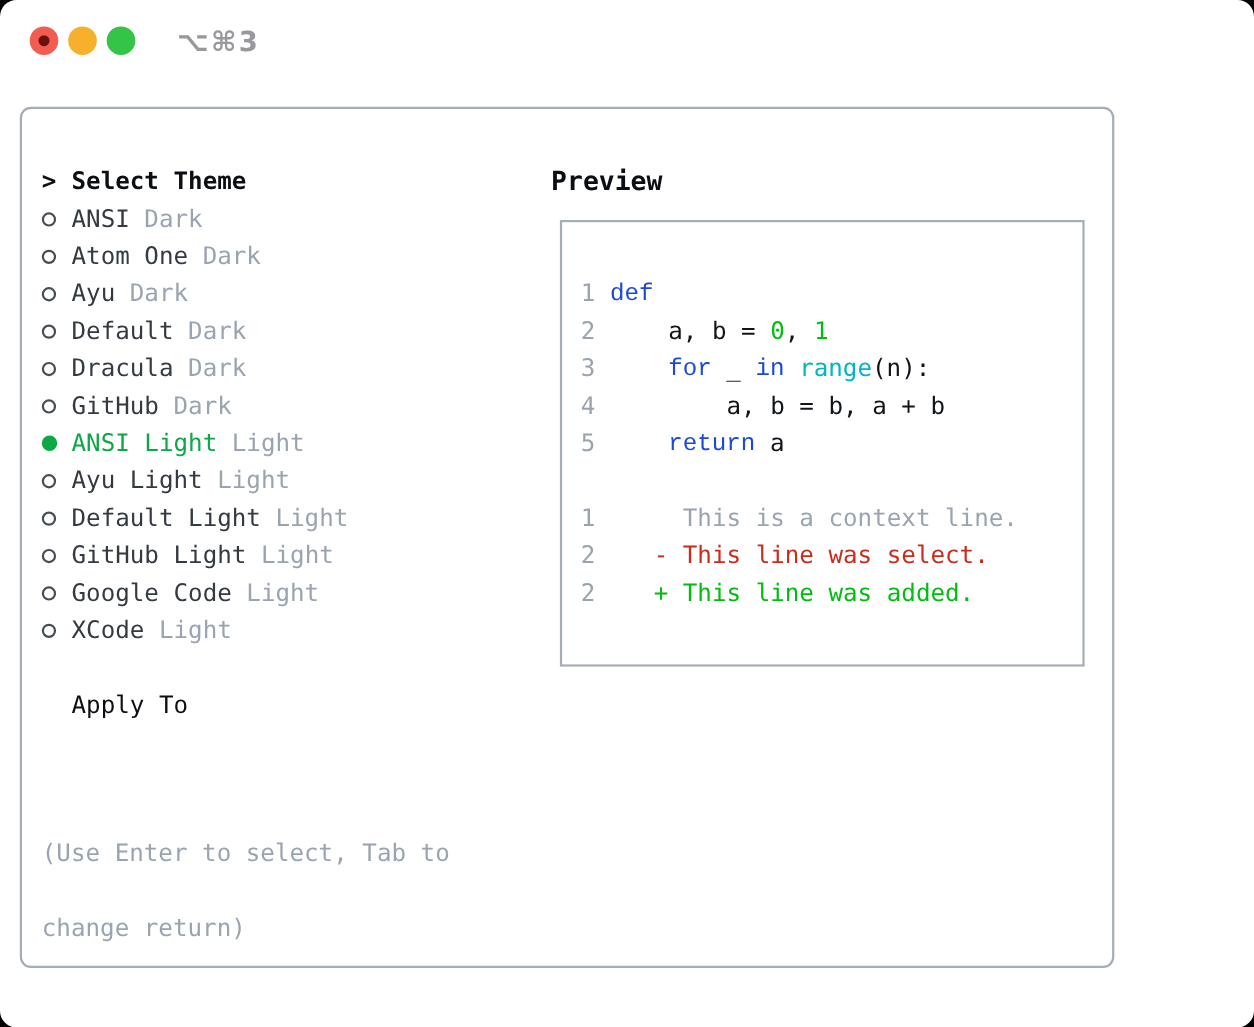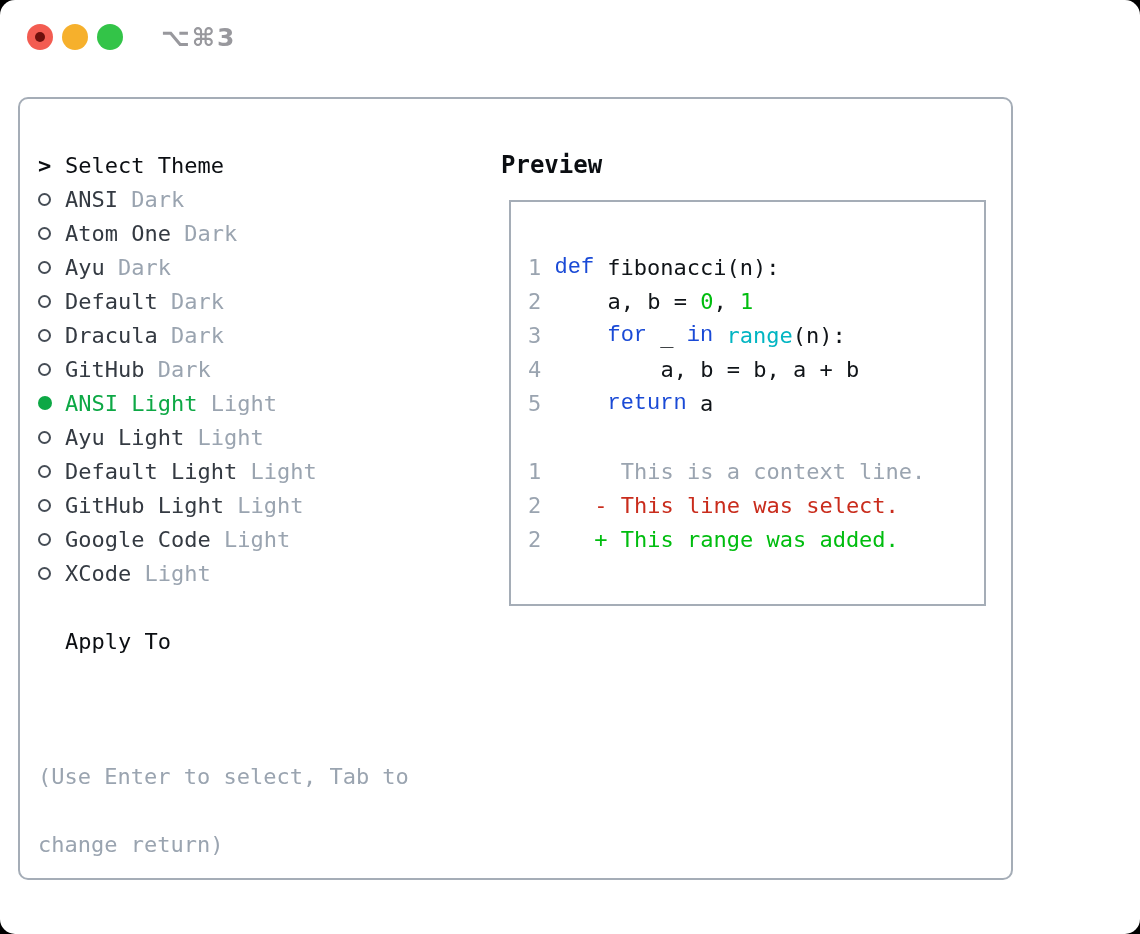--- a/index.html
+++ b/index.html
@@ -18,21 +18,21 @@
             font-size:25px;font-weight:600;color:var(--shortcut-gray);letter-spacing:2px;}
   
   .panel{position:absolute;left:18px;top:97px;width:995px;height:783px;box-sizing:border-box;
          border:2px solid var(--panel-border);border-radius:10px;background:var(--window-bg);}
   
   .left-col{position:absolute;left:38px;top:148px;font-size:22px;color:var(--item-text);}
   .row{display:flex;align-items:center;height:34px;white-space:pre;}
   .gutter{display:flex;align-items:center;width:27px;flex:0 0 27px;}
   .radio{width:13px;height:13px;border-radius:50%;border:2px solid var(--radio-stroke);box-sizing:border-box;}
   .radio.sel{width:14px;height:14px;border:none;background:var(--select-green);}
-  .hdr{font-weight:normal;color:var(--header-text);}
+  .hdr{font-weight:bold;color:var(--header-text);}
   .caret{font-weight:bold;color:var(--header-text);}
   .name{color:var(--item-text);}
   .name.sel{color:var(--select-green);}
   .variant{color:var(--muted-gray);}
   .apply-hdr{color:var(--header-text);}
   .spacer-line{height:34px;}
   .hint{position:absolute;left:38px;top:760px;font-size:22px;line-height:34px;
         color:var(--muted-gray);white-space:pre;}
   
   .preview-title{position:absolute;left:501px;top:148px;height:34px;display:flex;align-items:center;
@@ -89,28 +89,28 @@
         <span class="apply-hdr">Apply To</span>
       </div>
     </div>
 
     <div class="hint"><span>(Use Enter to select, Tab to</span><br>
 <span>change return)</span></div>
 
     <div class="preview-title">Preview</div>
     <div class="preview-box">
       <div id="code-block">
-          <div class="cline"><span class="ln">1</span><span class="c-keyword">def</span><span class="c-plain"> fibonacci(n):</span></div>
+          <div class="cline"><span class="ln">1</span><span class="c-keyword">def</span></div>
           <div class="cline"><span class="ln">2</span><span class="c-plain">    a, b = </span><span class="c-number">0</span><span class="c-plain">, </span><span class="c-number">1</span></div>
           <div class="cline"><span class="ln">3</span><span class="c-plain">    </span><span class="c-keyword">for</span><span class="c-plain"> _ </span><span class="c-keyword">in</span><span class="c-plain"> </span><span class="c-builtin">range</span><span class="c-plain">(n):</span></div>
           <div class="cline"><span class="ln">4</span><span class="c-plain">        a, b = b, a + b</span></div>
           <div class="cline"><span class="ln">5</span><span class="c-plain">    </span><span class="c-keyword">return</span><span class="c-plain"> a</span></div>
         </div>
       <div class="spacer-line"></div>
       <div id="diff-block">
           <div class="cline"><span class="ln">1</span><span class="c-context">     This is a context line.</span></div>
           <div class="cline"><span class="ln">2</span><span class="c-deleted">   - This line was select.</span></div>
-          <div class="cline"><span class="ln">2</span><span class="c-added">   + This range was added.</span></div>
+          <div class="cline"><span class="ln">2</span><span class="c-added">   + This line was added.</span></div>
         </div>
     </div>
 
   </div>
 </div>
 
 </body></html>

